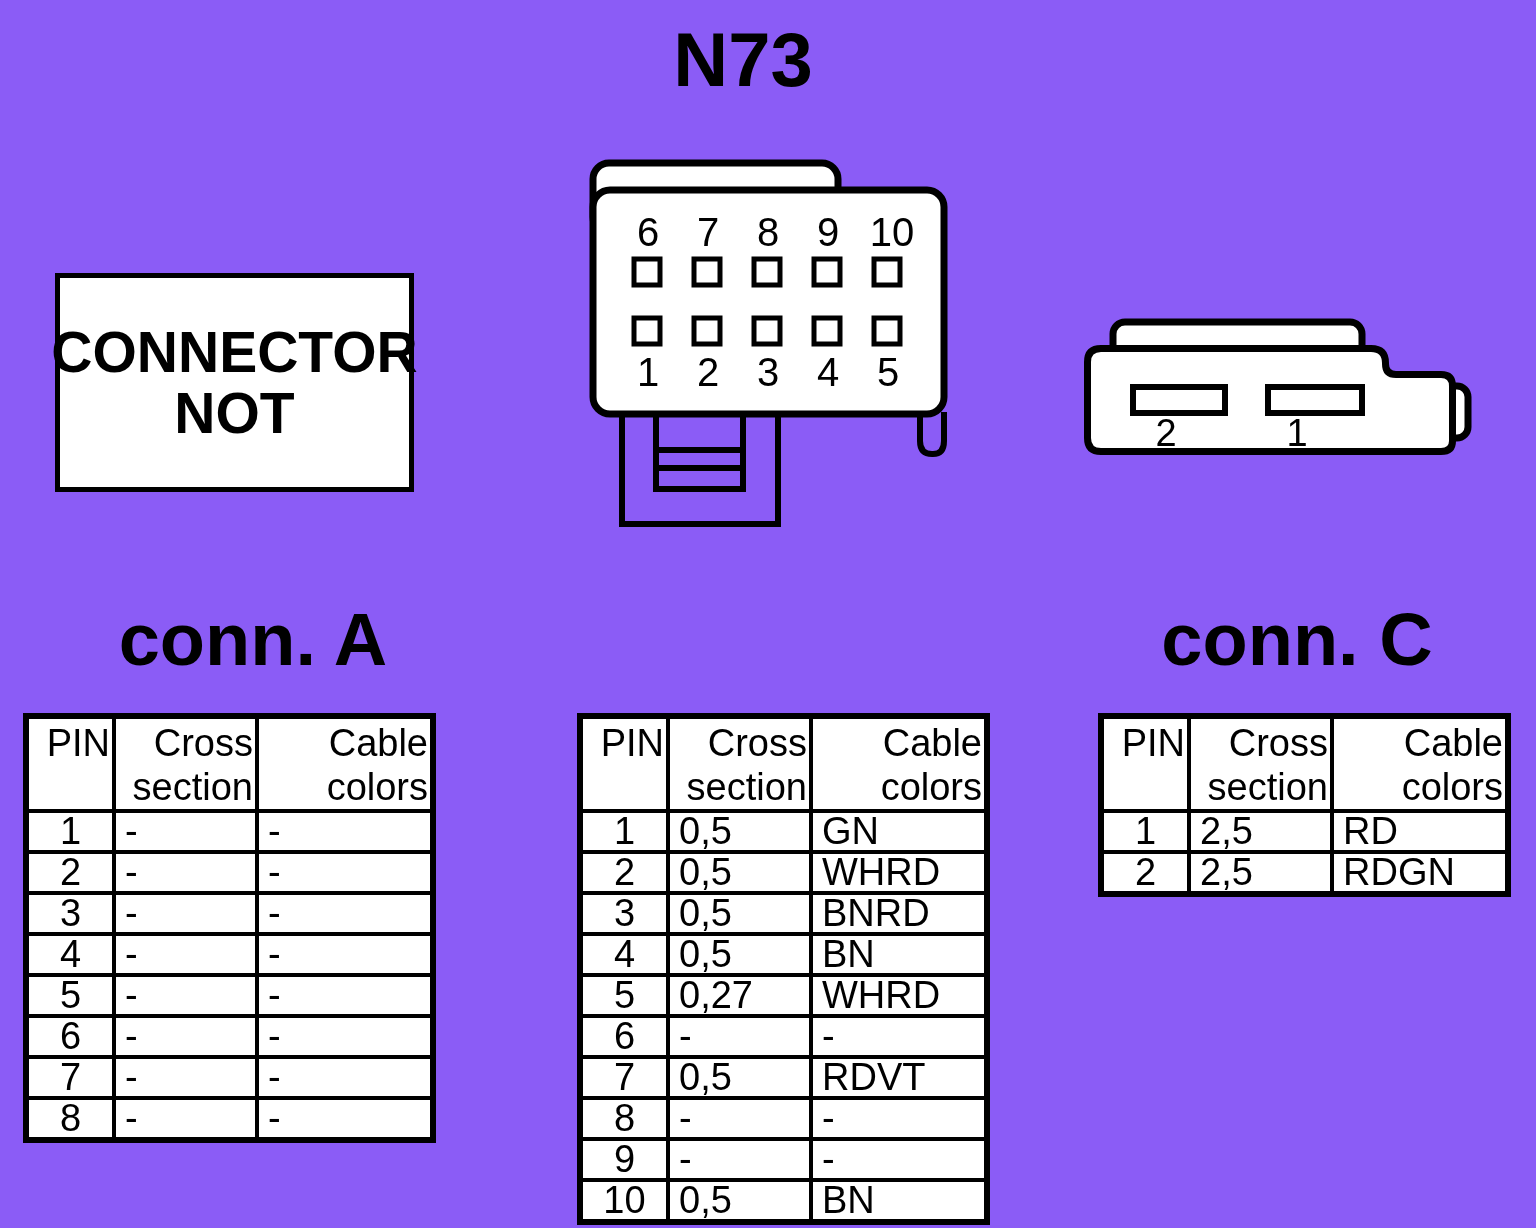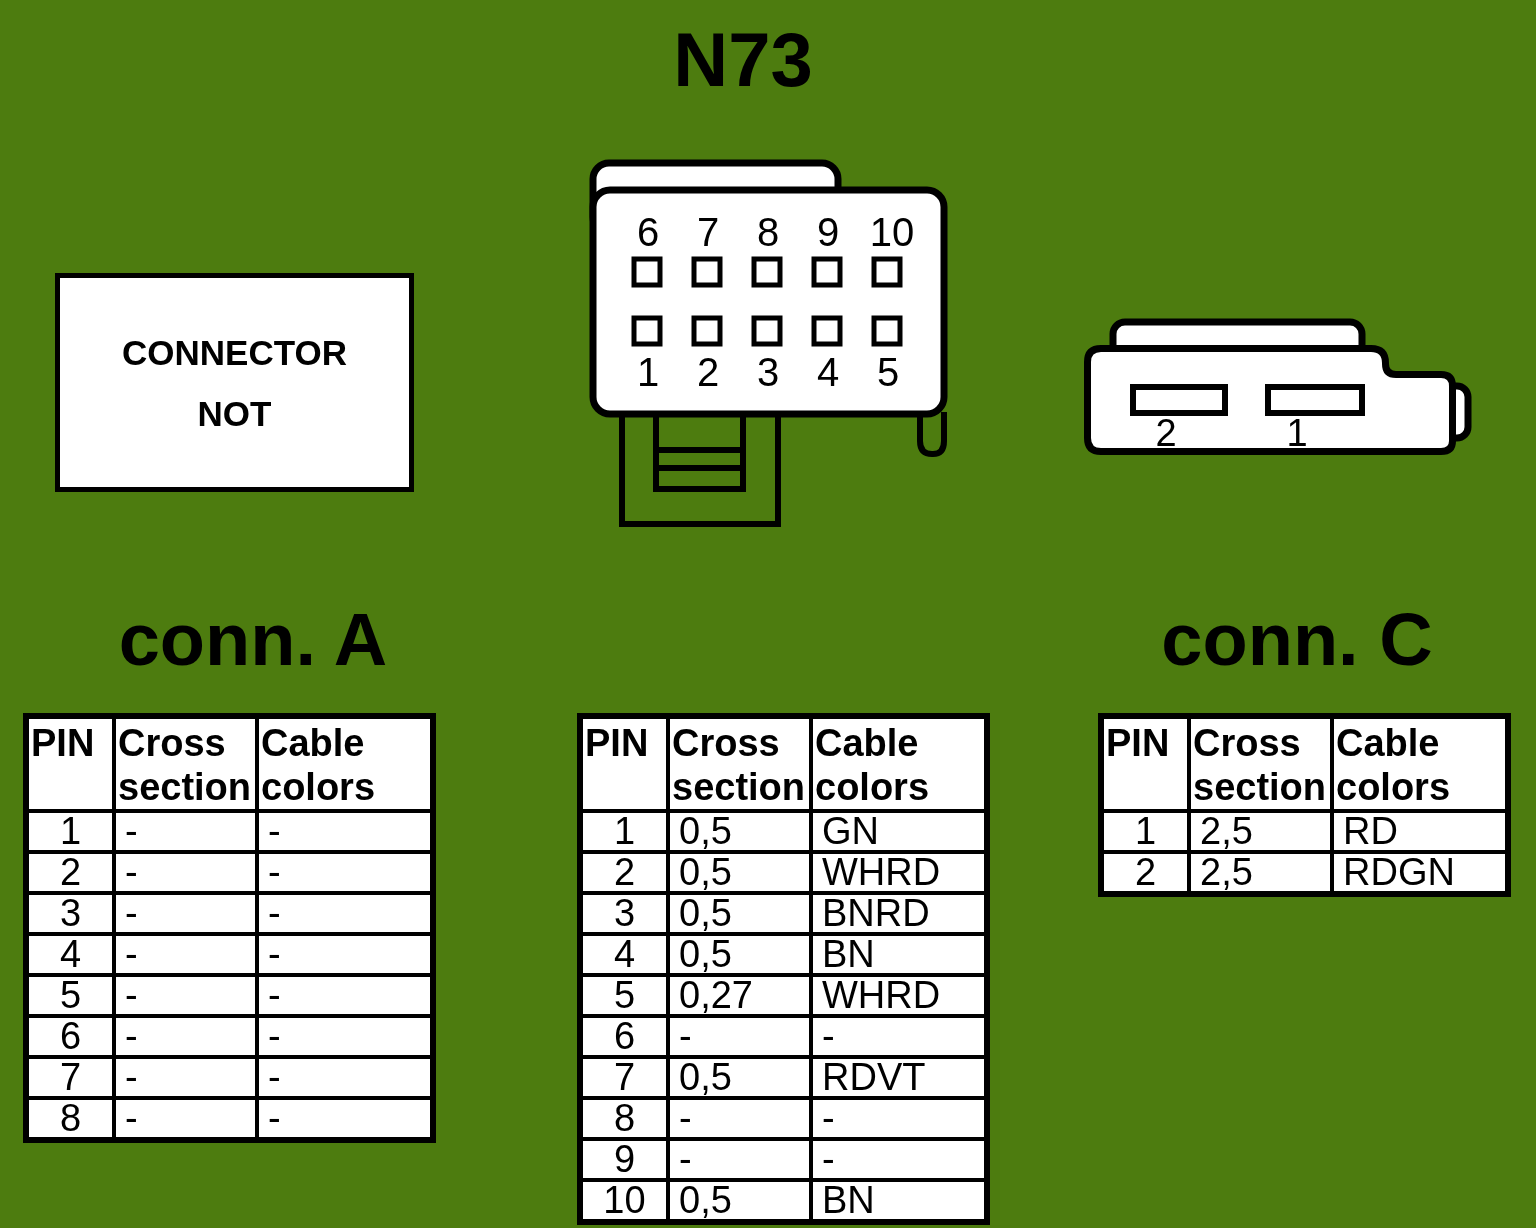--- a/index.html
+++ b/index.html
@@ -1,20 +1,20 @@
 <!DOCTYPE html>
 <html><head>
 <meta charset="utf-8">
 <style>
   html, body { margin: 0; padding: 0; background: #ffffff; }
   .page {
     position: relative;
     width: 1536px;
     height: 1228px;
-    background: #4d7c0f;
+    background: #8b5cf6;
     font-family: "Liberation Sans", sans-serif;
     color: #000000;
     overflow: hidden;
   }
 
   
   .main-title {
     position: absolute;
     top: 8px;
     left: 743px;
@@ -46,21 +46,21 @@
     width: 349px;
     height: 209px;
     border: 5px solid #000000;
     background: #ffffff;
     display: flex;
     flex-direction: column;
     justify-content: center;
     align-items: center;
     text-align: center;
     font-weight: bold;
-    font-size: 35px;
+    font-size: 57px;
     line-height: 61px;
   }
 
   
   .drawing { position: absolute; }
   #drawing-b { left: 560px; top: 150px; }
   #drawing-c { left: 1075px; top: 310px; }
   .drawing .outline { fill: #ffffff; stroke: #000000; stroke-width: 7; }
   .drawing .thin    { fill: none;    stroke: #000000; stroke-width: 6; }
   .drawing .socket  { fill: #ffffff; stroke: #000000; stroke-width: 5; }
@@ -88,23 +88,23 @@
   .conn-table col.col-pin   { width: 88px; }
   .conn-table col.col-cross { width: 143px; }
   .conn-table col.col-cable { width: 176px; }
   .conn-table th, .conn-table td {
     border: 4px solid #000000;
     font-size: 38px;
     overflow: visible;
   }
   .conn-table th {
     height: 84px;
-    font-weight: bold;
+    font-weight: normal;
     vertical-align: top;
-    text-align: left;
+    text-align: right;
     line-height: 44px;
     padding: 2px 2px 0 2px;
   }
   .conn-table td {
     height: 36px;
     line-height: 37px;
     padding: 0;
     vertical-align: middle;
     white-space: nowrap;
   }

